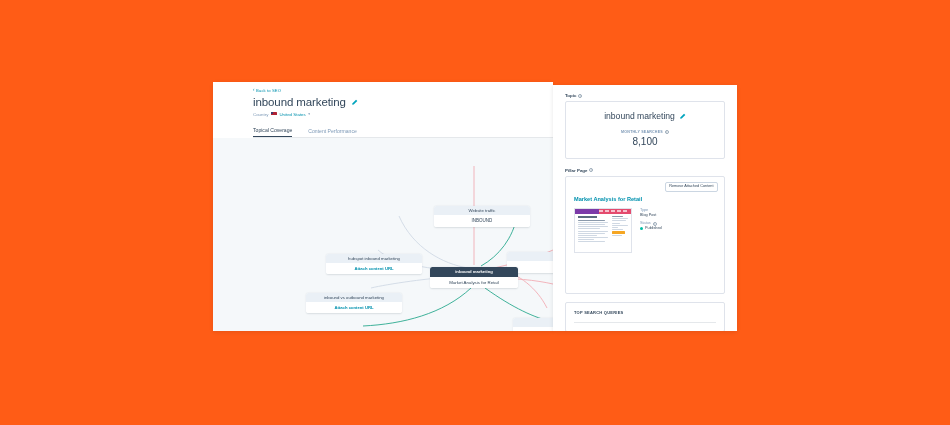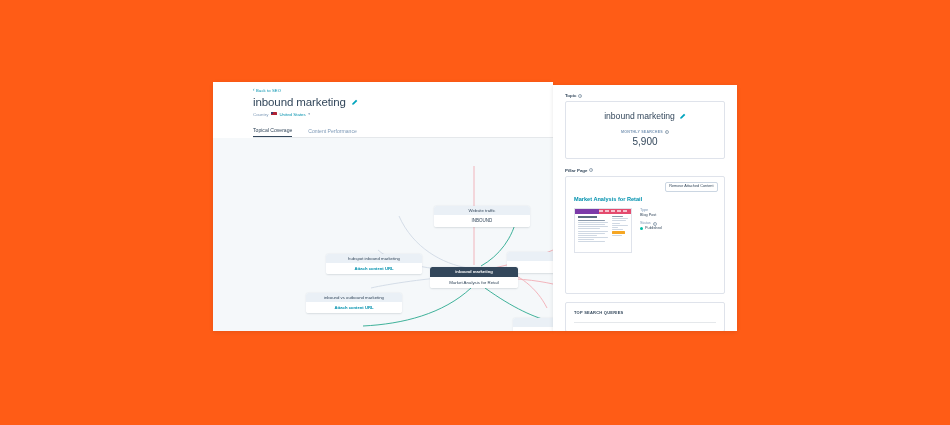--- a/index.html
+++ b/index.html
@@ -308,21 +308,21 @@
       <div class="topic-title-row">
         <span class="topic-title">inbound marketing</span>
         <svg class="pencil-icon" viewBox="0 0 16 16">
           <path d="M11.5 1.6l2.9 2.9-8.1 8.1-3.6.7.7-3.6z" fill="#00a4bd"></path>
         </svg>
       </div>
       <div class="ms-label">
         <span>MONTHLY SEARCHES</span>
         <span class="info-icon">i</span>
       </div>
-      <div class="ms-value">5,900</div>
+      <div class="ms-value">8,100</div>
     </div>
 
     <div class="pillar-block">
       <div class="sec-label">
         <span>Pillar Page</span>
         <span class="info-icon">i</span>
       </div>
       <div class="card pillar-card">
         <button class="remove-btn">Remove Attached Content</button>
         <div class="pillar-title">Market Analysis for Retail</div>

